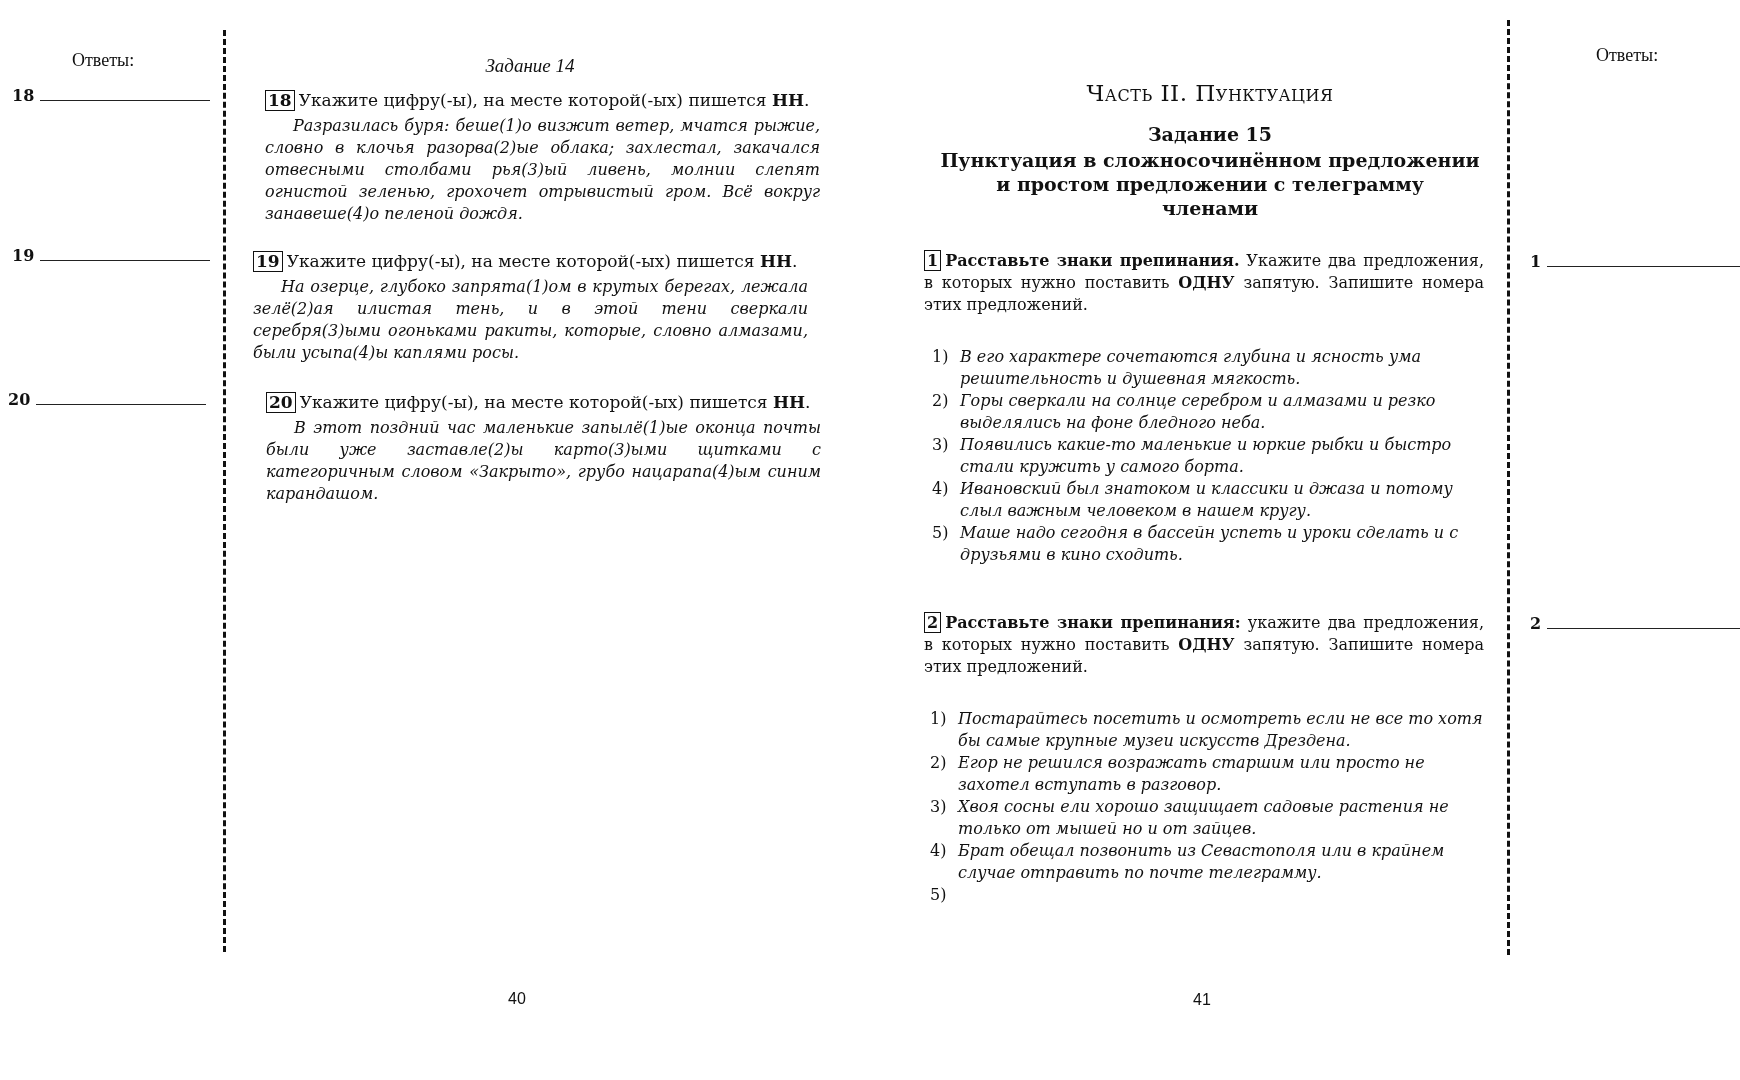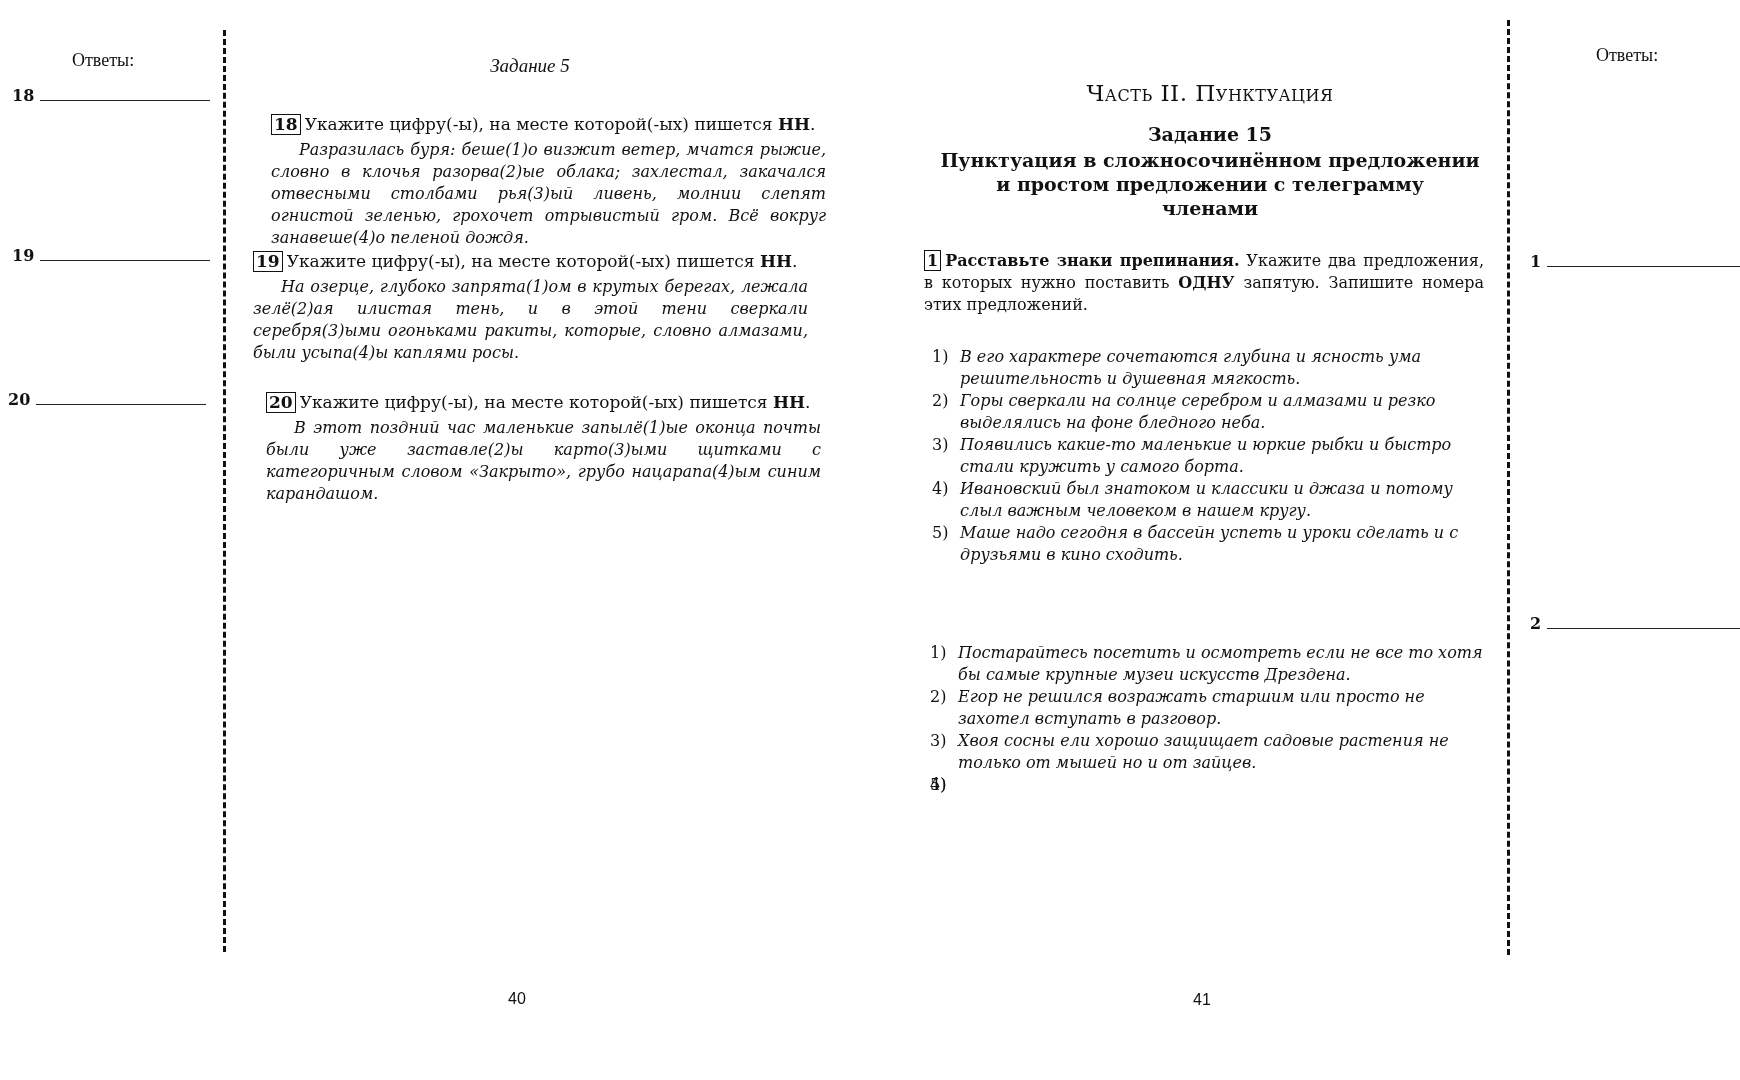--- a/index.html
+++ b/index.html
@@ -68,23 +68,23 @@
     <span class="answer-num">19</span>
     <span class="answer-line" style="width:170px;"></span>
   </div>
   <div class="answer-row" style="left:8px; top:390px;">
     <span class="answer-num">20</span>
     <span class="answer-line" style="width:170px;"></span>
   </div>
 
   <div class="dash-v" style="left:223px; top:30px; height:922px;"></div>
 
-  <div class="abs task-heading-italic" style="left:250px; top:55px; width:560px;">Задание 5</div>
+  <div class="abs task-heading-italic" style="left:250px; top:55px; width:560px;">Задание 14</div>
 
-  <div class="abs" style="left:271px; top:89px; width:555px;margin-top:24px;">
+  <div class="abs" style="left:265px; top:89px; width:555px;">
     <div class="q-line">
       <span class="boxnum">18</span><span>Укажите цифру(-ы), на месте которой(-ых) пишется </span><span class="bold">НН</span><span>.</span>
     </div>
     <p class="q-text">Разразилась буря: беше(1)о визжит ветер, мчатся рыжие, словно в клочья разорва(2)ые облака; захлестал, закачался отвесными столбами рья(3)ый ливень, молнии слепят огнистой зеленью, грохочет отрывистый гром. Всё вокруг занавеше(4)о пеленой дождя.</p>
   </div>
 
   <div class="abs" style="left:253px; top:250px; width:555px;">
     <div class="q-line">
       <span class="boxnum">19</span><span>Укажите цифру(-ы), на месте которой(-ых) пишется </span><span class="bold">НН</span><span>.</span>
     </div>
@@ -117,25 +117,28 @@
     <ol class="sent" style="margin-top:30px; padding-left:8px;">
       <li><span class="n">1)</span><span>В его характере сочетаются глубина и ясность ума решительность и душевная мягкость.</span></li>
       <li><span class="n">2)</span><span>Горы сверкали на солнце серебром и алмазами и резко выделялись на фоне бледного неба.</span></li>
       <li><span class="n">3)</span><span>Появились какие-то маленькие и юркие рыбки и быстро стали кружить у самого борта.</span></li>
       <li><span class="n">4)</span><span>Ивановский был знатоком и классики и джаза и потому слыл важным человеком в нашем кругу.</span></li>
       <li><span class="n">5)</span><span>Маше надо сегодня в бассейн успеть и уроки сделать и с друзьями в кино сходить.</span></li>
     </ol>
   </div>
 
   <div class="abs" style="left:924px; top:612px; width:560px;">
+    <div class="instr">
+      <span class="boxnum">2</span><span class="bold">Расставьте знаки препинания:</span><span> укажите два предложения, в которых нужно поставить </span><span class="bold">ОДНУ</span><span> запятую. Запишите номера этих предложений.</span>
+    </div>
     <ol class="sent" style="margin-top:30px; padding-left:6px;">
       <li><span class="n">1)</span><span>Постарайтесь посетить и осмотреть если не все то хотя бы самые крупные музеи искусств Дрездена.</span></li>
       <li><span class="n">2)</span><span>Егор не решился возражать старшим или просто не захотел вступать в разговор.</span></li>
       <li><span class="n">3)</span><span>Хвоя сосны ели хорошо защищает садовые растения не только от мышей но и от зайцев.</span></li>
-      <li><span class="n">4)</span></li>
+      <li><span class="n">4)</span><span>Брат обещал позвонить из Севастополя или в крайнем случае отправить по почте телеграмму.</span></li>
       <li><span class="n">5)</span></li>
     </ol>
   </div>
 
   <div class="dash-v" style="left:1507px; top:20px; height:935px;"></div>
 
   <div class="abs answers-title" style="left:1596px; top:45px;">Ответы:</div>
 
   <div class="answer-row" style="left:1530px; top:252px;">
     <span class="answer-num">1</span>

